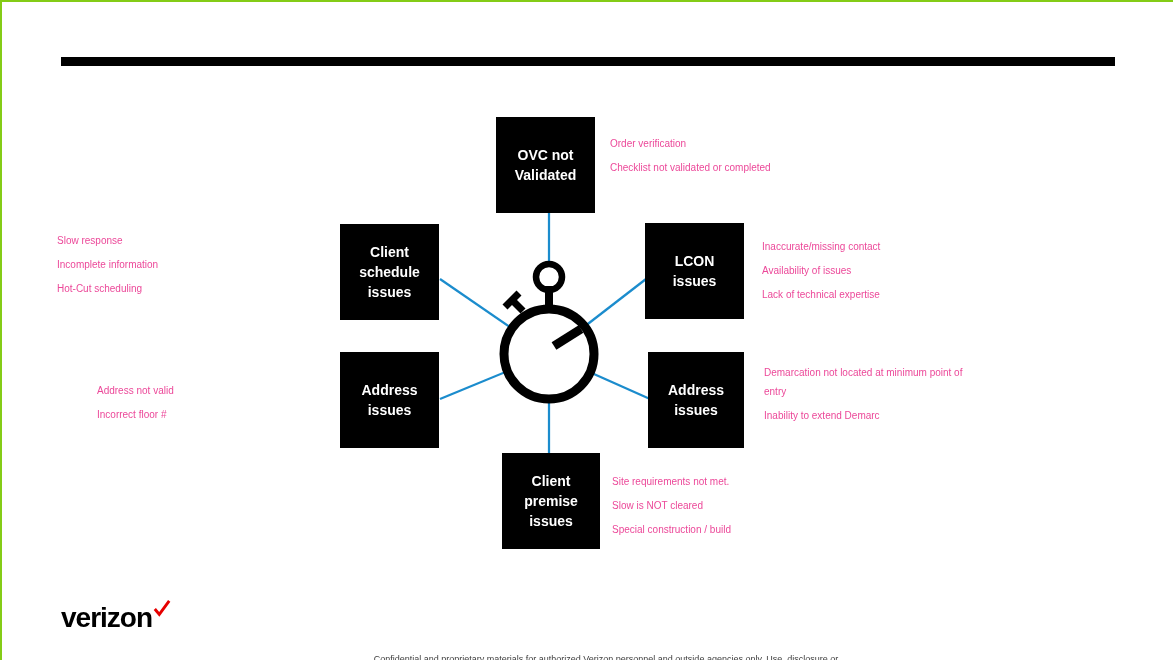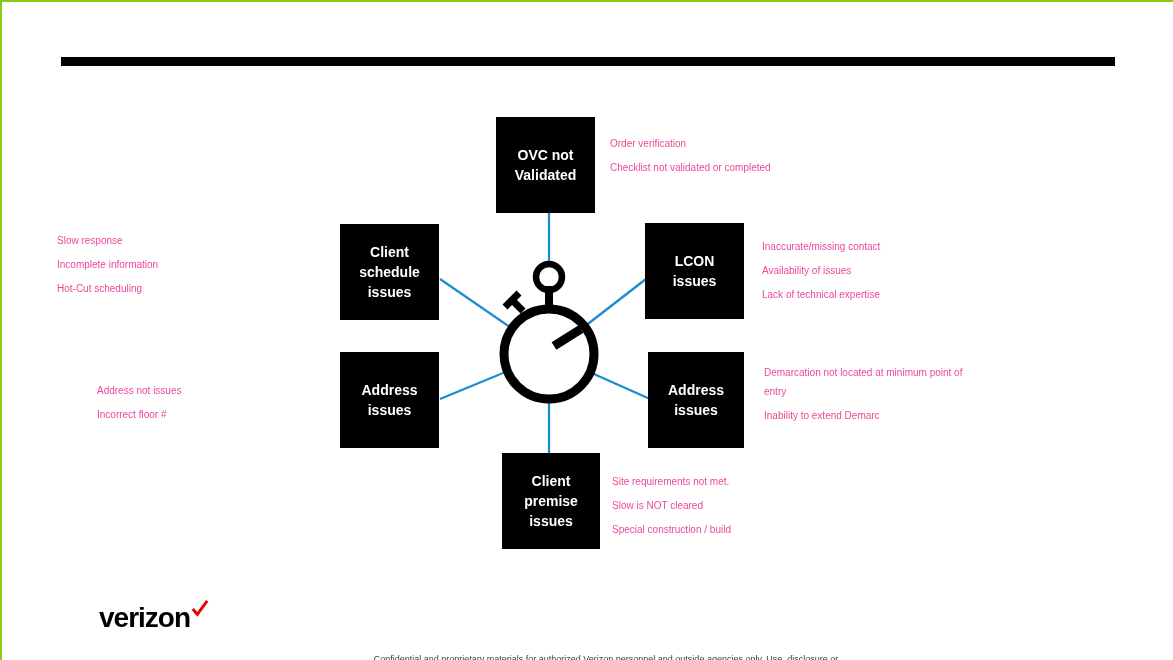--- a/index.html
+++ b/index.html
@@ -25,21 +25,21 @@
   }
   .nbox span{display:block;}
   .desc{
     position:absolute;font-size:10px;color:#ec4899;line-height:19px;
   }
   .desc p{margin:0 0 5px 0;}
   .desc.right{text-align:left;}
   .footer-logo{
     position:absolute;left:59px;top:600px;
     display:flex;align-items:flex-start;
-    color:#000000;font-weight:bold;font-size:28px;letter-spacing:-1px;margin-left:38px;
+    color:#000000;font-weight:bold;font-size:28px;letter-spacing:-1px;
   }
   .footer-logo .check{margin-left:1px;margin-top:-2px;}
   .disclaimer{
     position:absolute;left:355px;top:606px;width:498px;
     font-size:9px;line-height:12.5px;color:#3d3d3d;text-align:center;margin-top:45px;
   }
 </style>
 </head>
 <body>
 
@@ -108,21 +108,21 @@
     <p>Hot-Cut scheduling</p>
   </div>
 
   <div class="desc" style="left:760px;top:235px;width:240px">
     <p>Inaccurate/missing contact</p>
     <p>Availability of issues</p>
     <p>Lack of technical expertise</p>
   </div>
 
   <div class="desc right" style="right:856px;top:379px;width:220px">
-    <p>Address not issues</p>
+    <p>Address not valid</p>
     <p>Incorrect floor #</p>
   </div>
 
   <div class="desc" style="left:762px;top:361px;width:215px">
     <p>Demarcation not located at minimum point of entry</p>
     <p>Inability to extend Demarc</p>
   </div>
 
   <div class="desc" style="left:610px;top:470px;width:240px">
     <p>Site requirements not met.</p>

